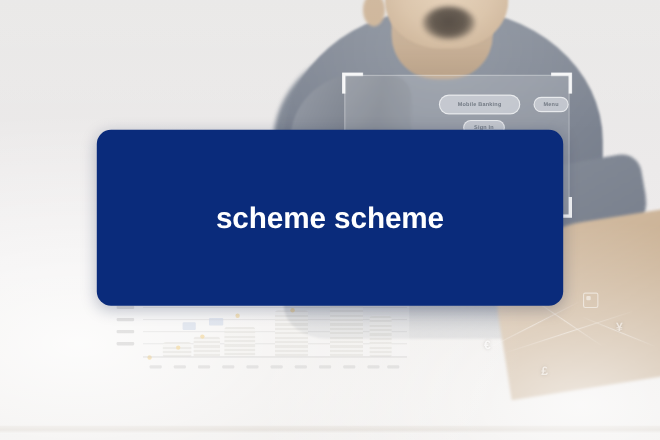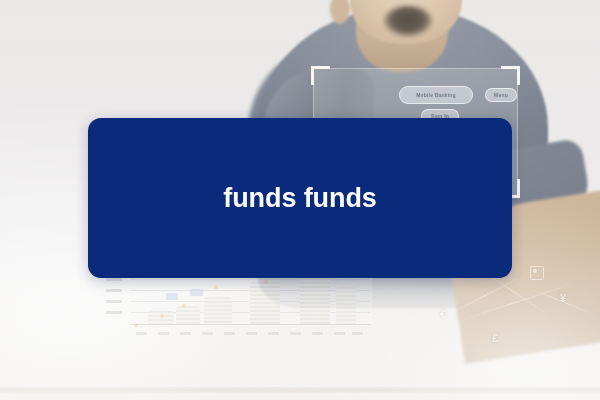--- a/index.html
+++ b/index.html
@@ -432,16 +432,16 @@
     <div class="fx-line" style="left:100px; top:30px; width:70px;  transform: rotate(22deg);"></div>
 
     <span class="fx-node" style="left:10px;  top:50px;">€</span>
     <span class="fx-node" style="left:42px;  top:2px;">$</span>
     <span class="fx-node" style="left:130px; top:34px;">¥</span>
     <span class="fx-node" style="left:62px;  top:74px;">£</span>
     <span class="fx-box" style="left:100px; top:8px;"></span>
   </div>
 
   <div class="title-card">
-    <div class="title-line">funds funds</div>
+    <div class="title-line">scheme scheme</div>
   </div>
 
 </div>
 
 </body></html>

